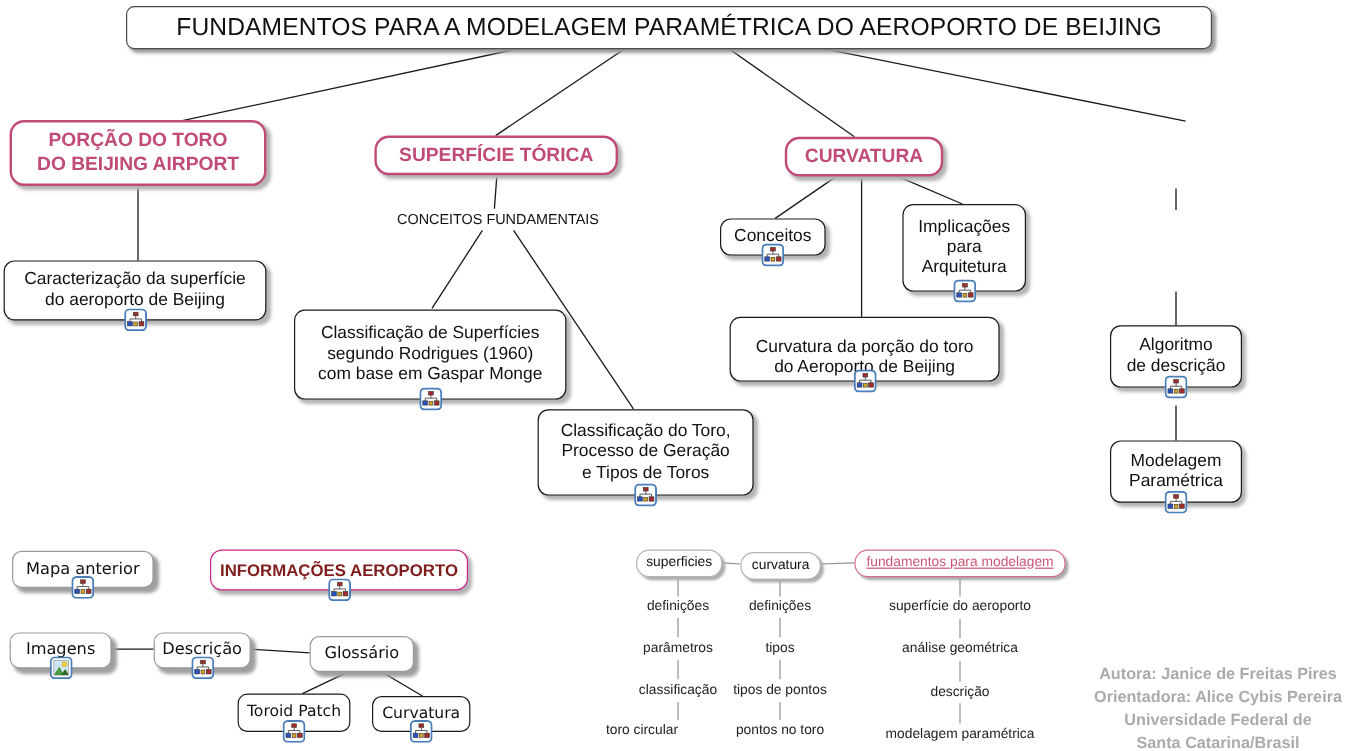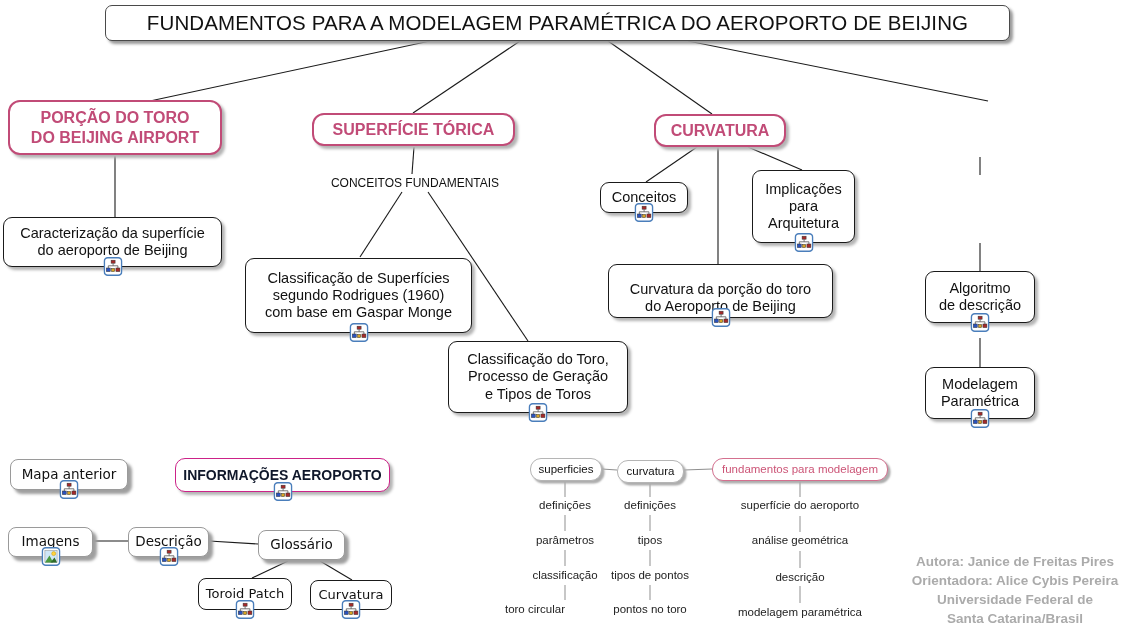--- a/index.html
+++ b/index.html
@@ -25,28 +25,28 @@
   }
   .plainlabel{
     position:absolute;z-index:2;color:#111;font-size:11.5px;text-align:center;
   }
   .navnode{
     border:1px solid #9a9a9a;border-radius:8px;font-family:"DejaVu Sans",sans-serif;
     font-size:13.5px;box-shadow:4px 4px 3px #9f9f9f;
   }
   .navnode.sharp{border:1px solid #1a1a1a;box-shadow:none;font-size:13px;}
   .info{
-    border:1.5px solid #cc2288;color:#0f172a;font-weight:bold;
+    border:1.5px solid #cc2288;color:#7f1d1d;font-weight:bold;
     font-family:"Liberation Sans",sans-serif;font-size:14px;border-radius:10px;
   }
   .miniroot{
     border:1px solid #b5b5b5;border-radius:11px;font-size:11.5px;padding:2px 8px;
     box-shadow:2.5px 2.5px 2px #adadad;
   }
-  .miniroot.rose{border:1px solid #d4708f;color:#cc5577;}
+  .miniroot.rose{border:1px solid #d4708f;color:#cc5577;text-decoration:underline;}
   .minilabel{
     position:absolute;z-index:2;color:#222;font-size:11.5px;text-align:center;white-space:nowrap;
   }
   .credits{
     position:absolute;z-index:2;color:#ababab;font-weight:bold;font-size:13.5px;
     text-align:center;white-space:pre-line;line-height:1.4;
   }
   .res-icon{
     position:absolute;left:50%;bottom:-10px;transform:translateX(-50%);
     width:19px;height:19px;z-index:3;display:block;

